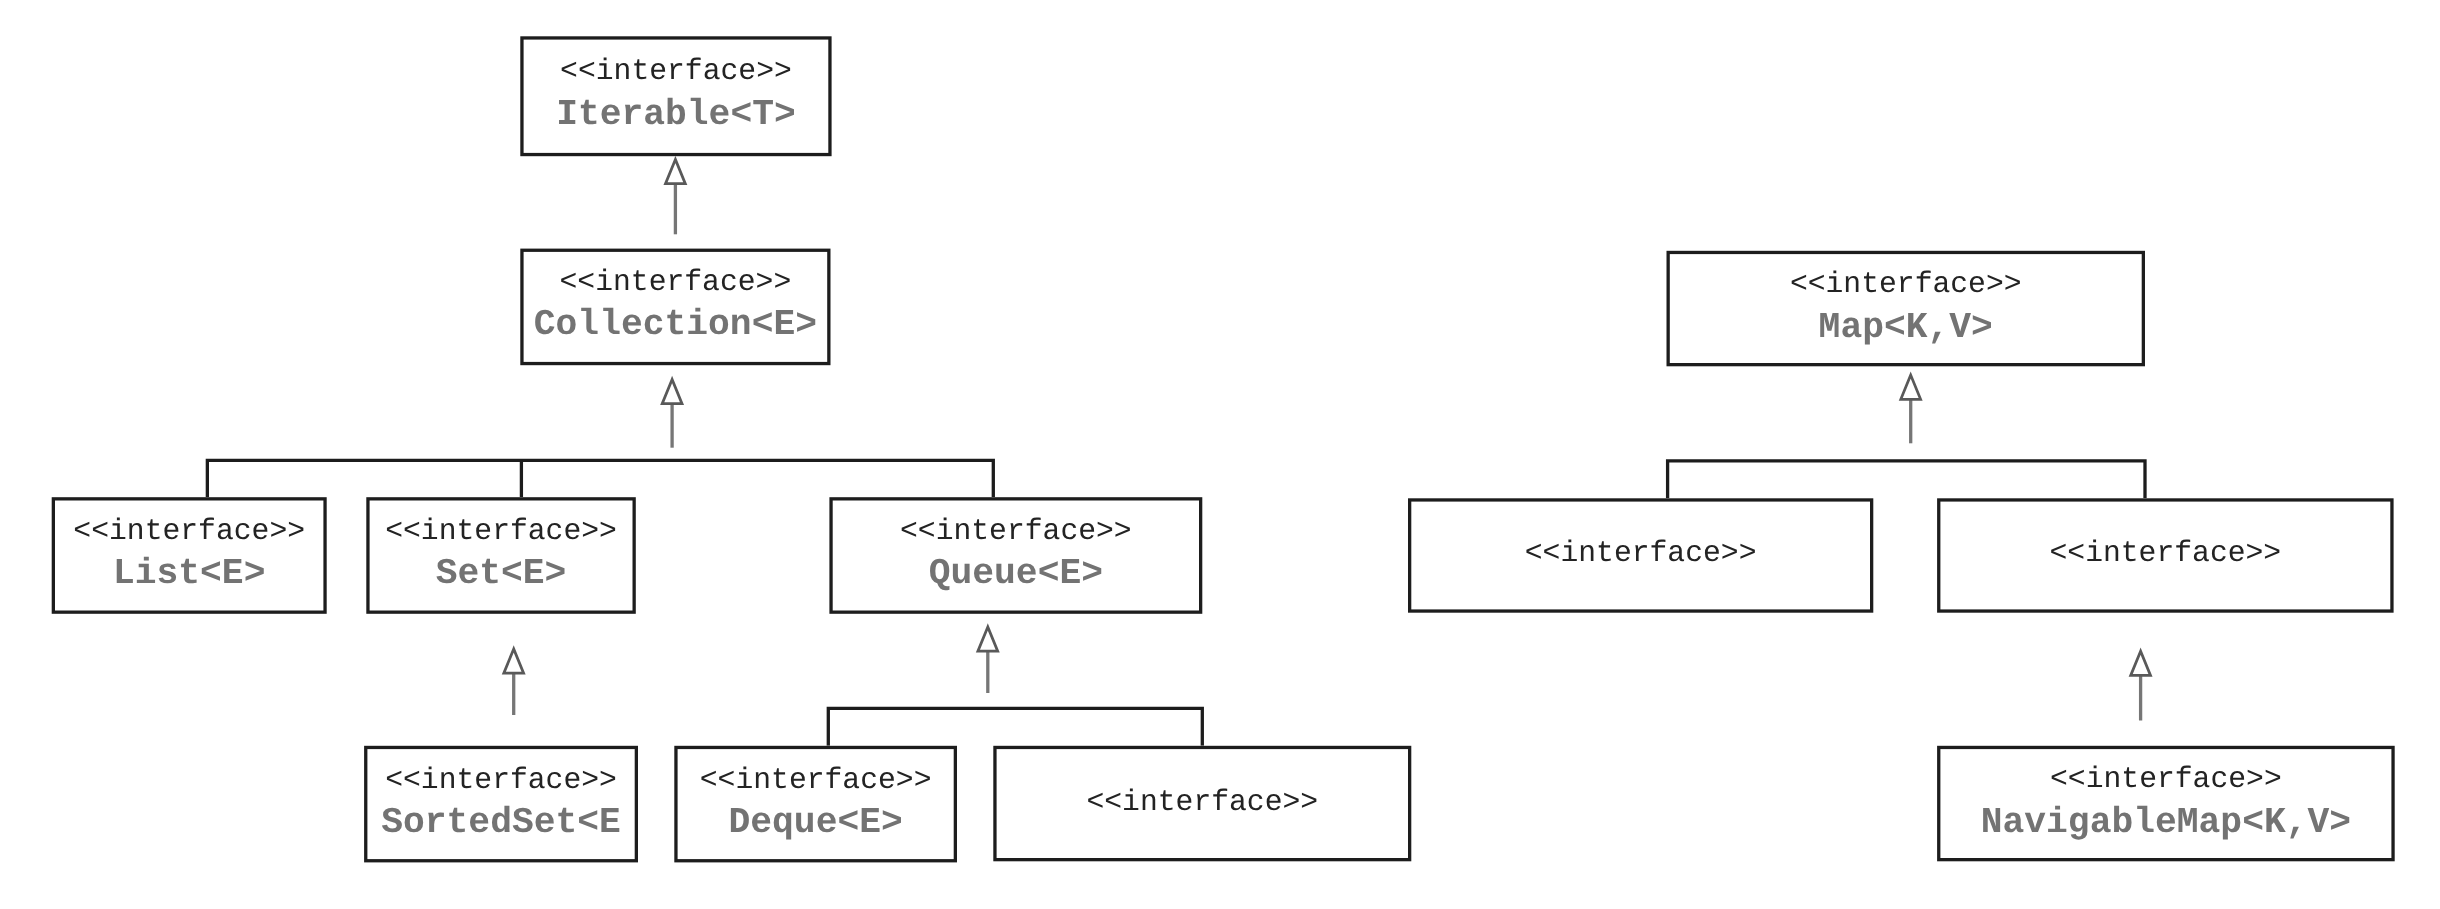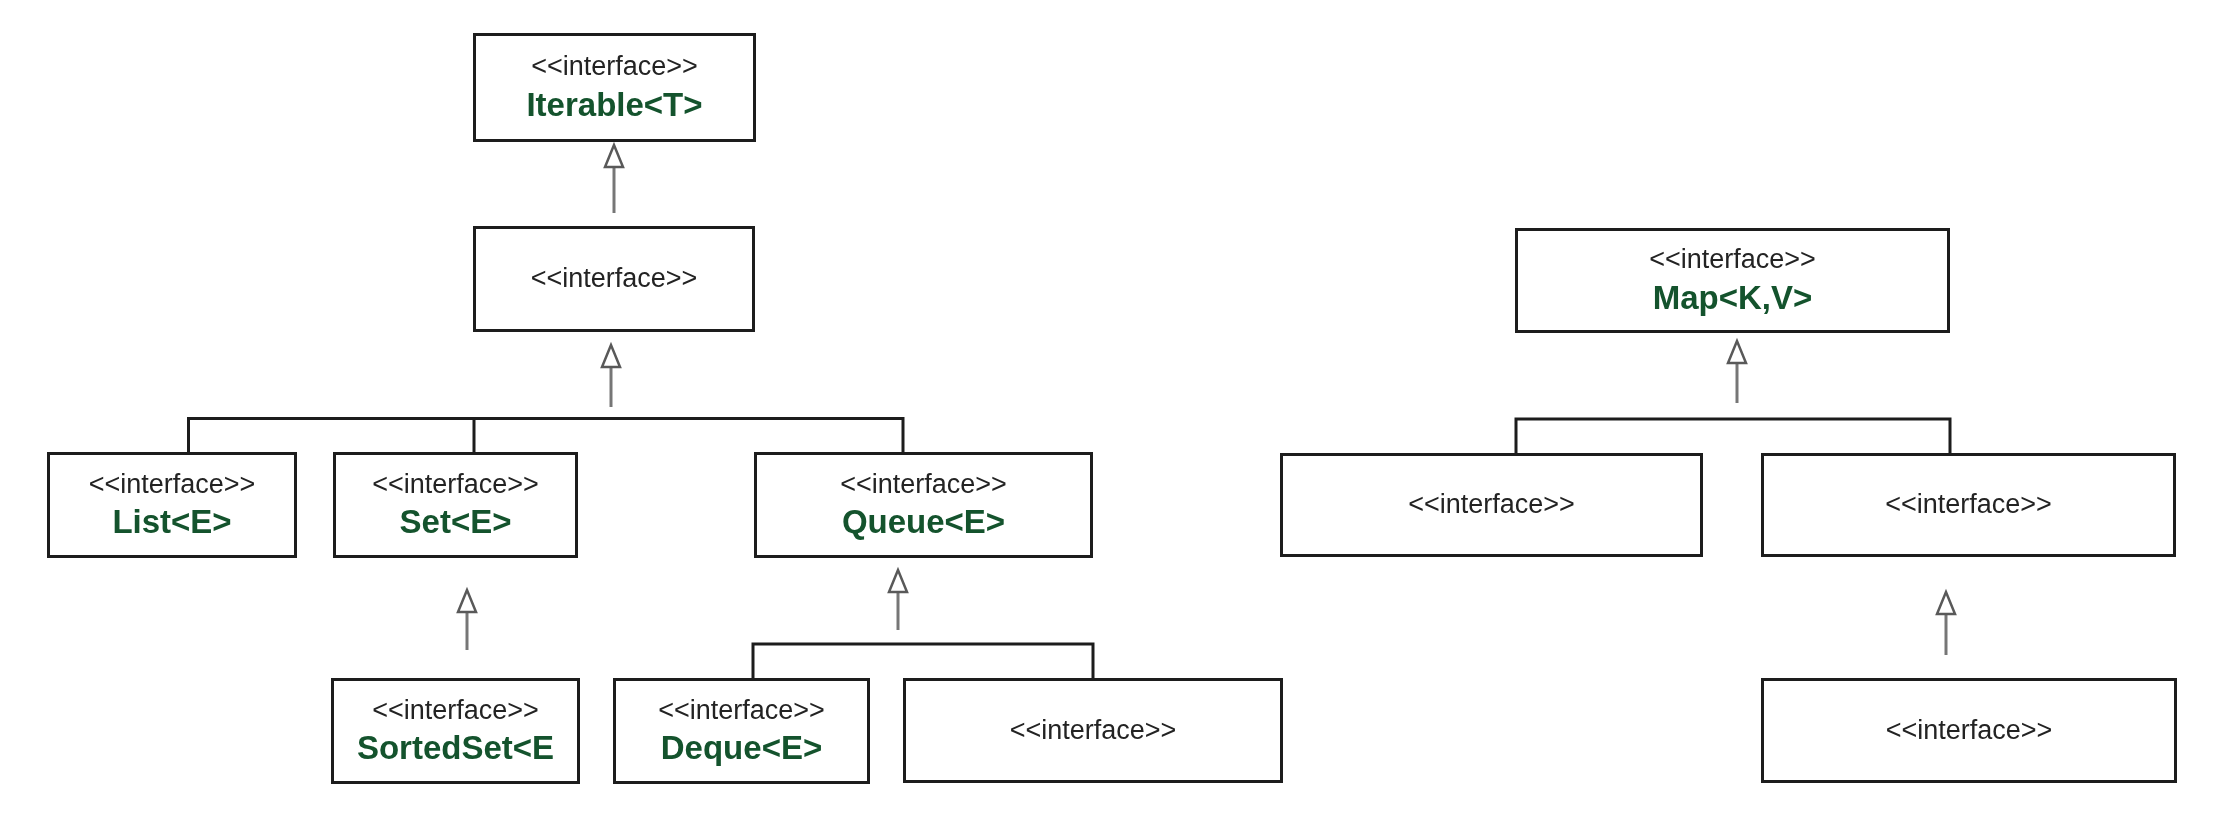--- a/index.html
+++ b/index.html
@@ -5,21 +5,21 @@
   html, body {
     margin: 0;
     padding: 0;
     background: #ffffff;
   }
   #canvas {
     position: relative;
     width: 2218px;
     height: 826px;
     background: #ffffff;
-    font-family: Liberation Sans, sans-serif;
+    font-family: Liberation Mono, monospace;
     overflow: hidden;
   }
   .node {
     position: absolute;
     box-sizing: border-box;
     background: #ffffff;
     border: 3px solid #1d1d1d;
     display: flex;
     flex-direction: column;
     align-items: center;
@@ -31,21 +31,21 @@
   .stereo {
     font-size: 27px;
     font-weight: 400;
     color: #232323;
     line-height: 1.1;
     white-space: nowrap;
   }
   .iname {
     font-size: 33px;
     font-weight: 700;
-    color: #14532d;
+    color: #737373;
     line-height: 1.1;
     white-space: nowrap;
   }
   #connector-layer {
     position: absolute;
     left: 0;
     top: 0;
     z-index: 1;
     pointer-events: none;
   }
@@ -96,20 +96,21 @@
     <polygon class="ahead" points="1946,592 1937,614 1955,614"></polygon>
   </svg>
 
   <div class="node" style="left:473px; top:33px; width:283px; height:109px;">
     <div class="stereo">&lt;&lt;interface&gt;&gt;</div>
     <div class="iname">Iterable&lt;T&gt;</div>
   </div>
 
   <div class="node" style="left:473px; top:226px; width:282px; height:106px;">
     <div class="stereo">&lt;&lt;interface&gt;&gt;</div>
+    <div class="iname">Collection&lt;E&gt;</div>
   </div>
 
   <div class="node" style="left:47px; top:452px; width:250px; height:106px;">
     <div class="stereo">&lt;&lt;interface&gt;&gt;</div>
     <div class="iname">List&lt;E&gt;</div>
   </div>
 
   <div class="node" style="left:333px; top:452px; width:245px; height:106px;">
     <div class="stereo">&lt;&lt;interface&gt;&gt;</div>
     <div class="iname">Set&lt;E&gt;</div>
@@ -142,15 +143,16 @@
   <div class="node" style="left:1280px; top:453px; width:423px; height:104px;">
     <div class="stereo">&lt;&lt;interface&gt;&gt;</div>
   </div>
 
   <div class="node" style="left:1761px; top:453px; width:415px; height:104px;">
     <div class="stereo">&lt;&lt;interface&gt;&gt;</div>
   </div>
 
   <div class="node" style="left:1761px; top:678px; width:416px; height:105px;">
     <div class="stereo">&lt;&lt;interface&gt;&gt;</div>
+    <div class="iname">NavigableMap&lt;K,V&gt;</div>
   </div>
 
 </div>
 
 </body></html>

